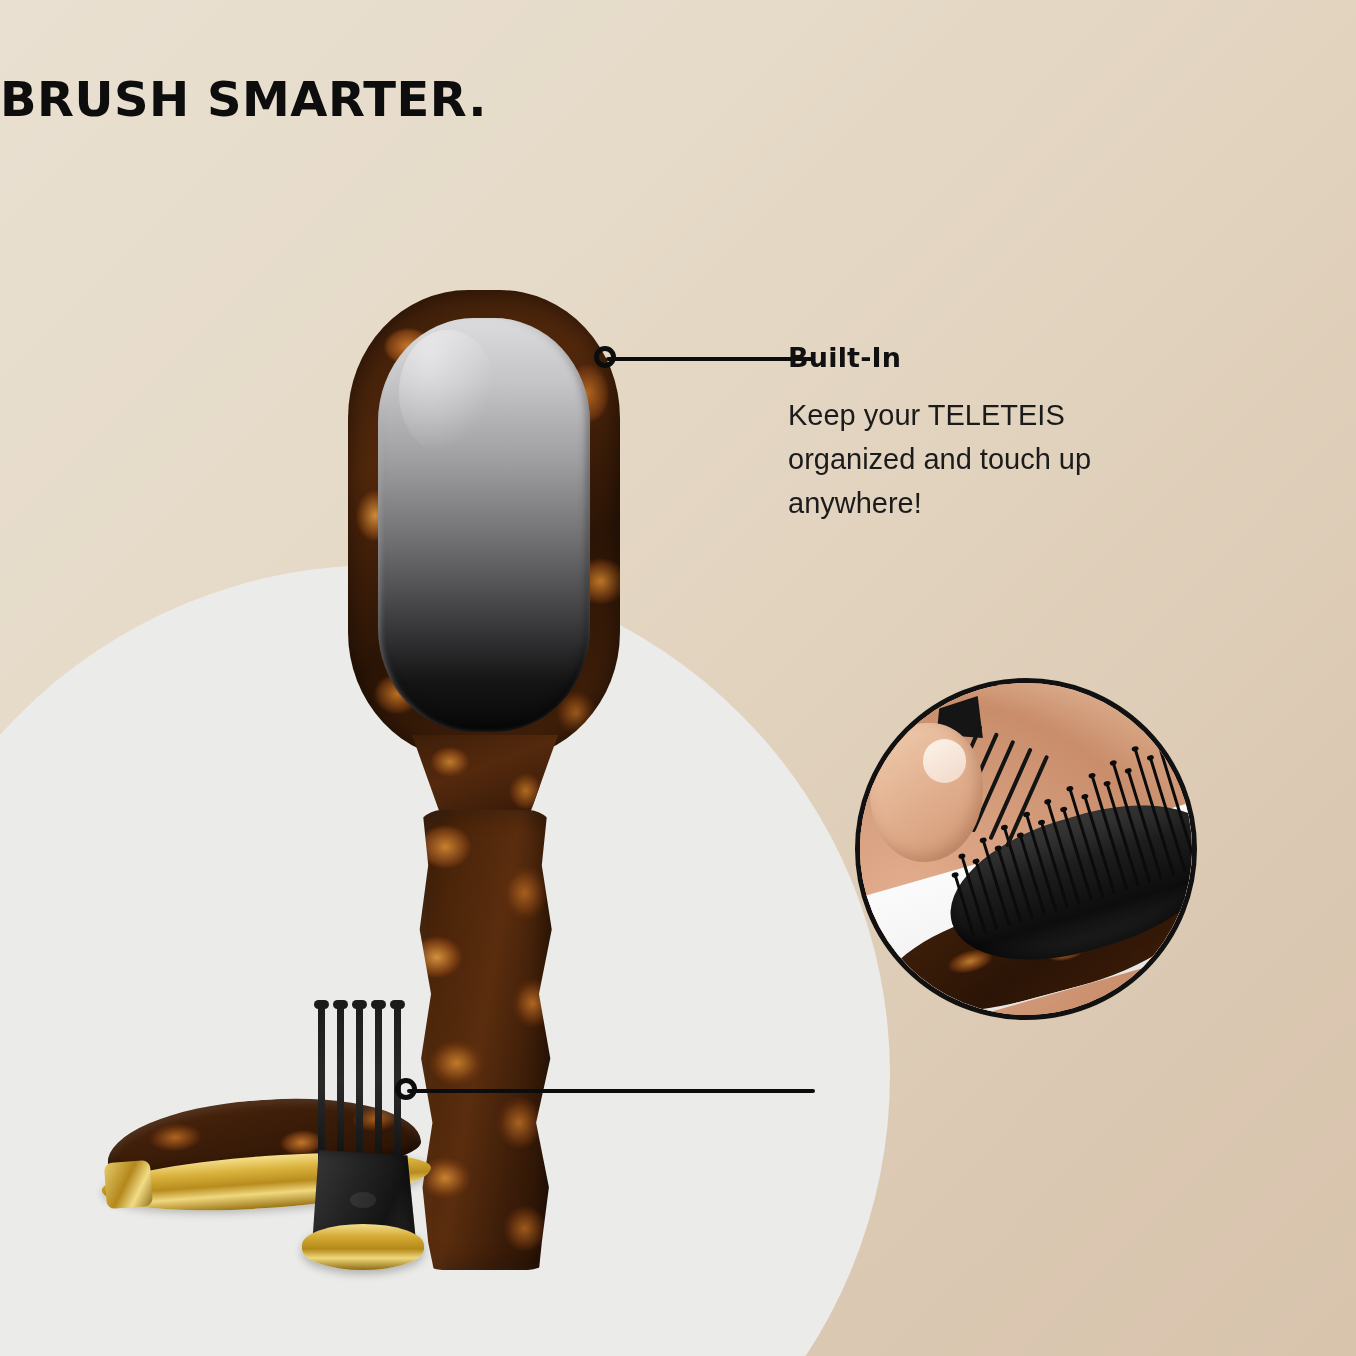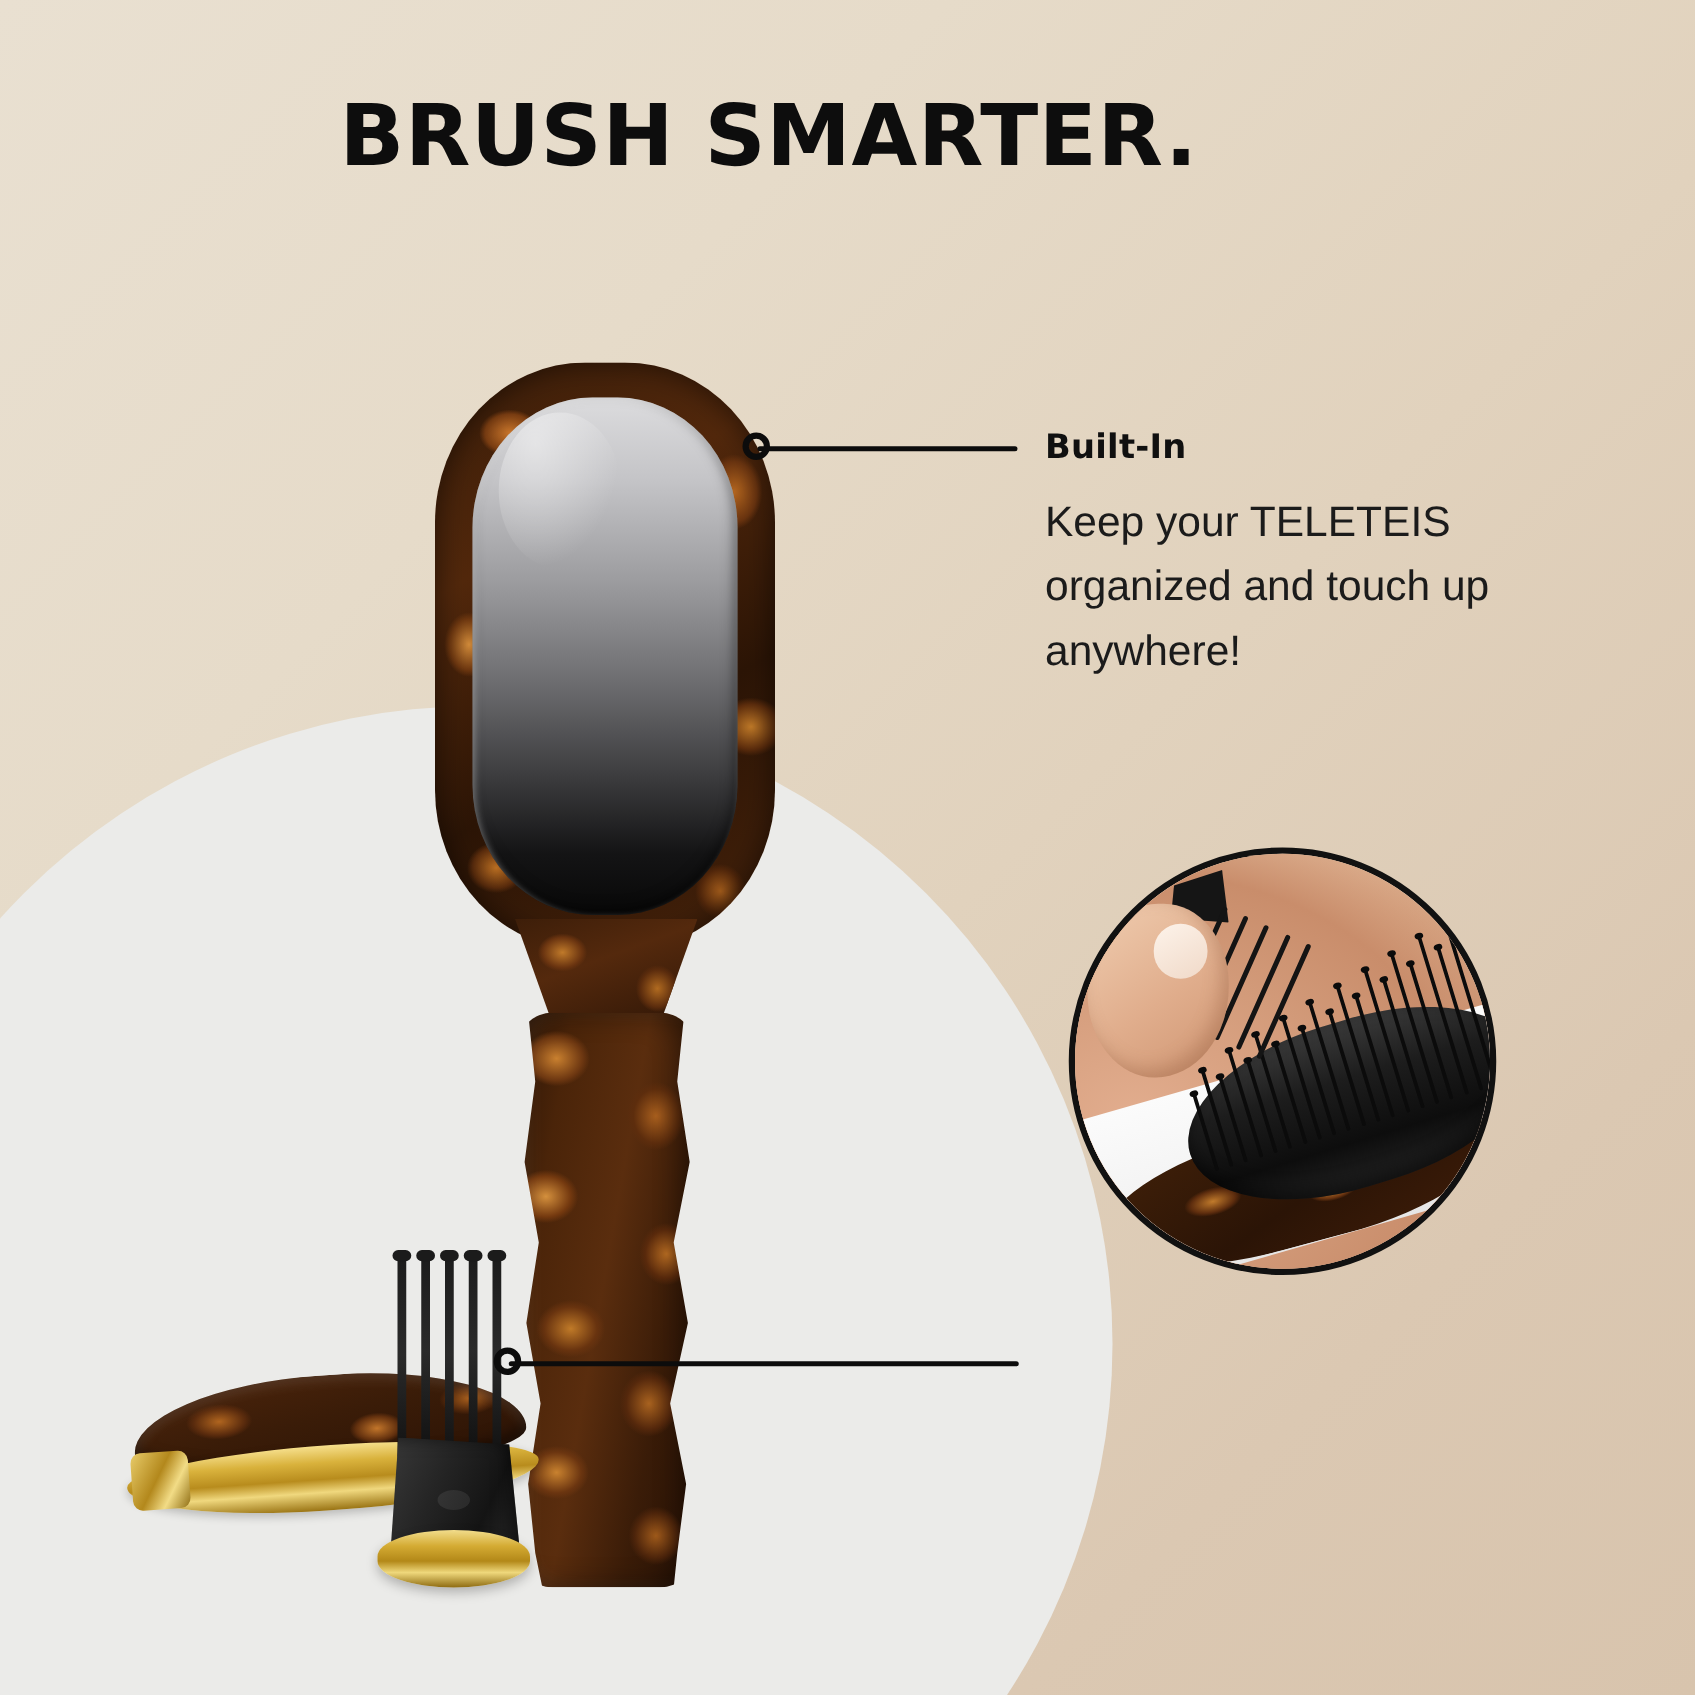--- a/index.html
+++ b/index.html
@@ -29,25 +29,24 @@
     border-radius: 50%;
     background: #ebebe9;
   }
 
   
   .headline {
     position: absolute;
     left: 0;
     top: 72px;
     width: 1230px;
-    text-align: center;
     color: #0d0d0d;
     font-family: "DejaVu Sans", sans-serif;
     font-weight: 700;
-    font-size: 68px;
+    font-size: 48px;
     line-height: 1.13;
     letter-spacing: 0.5px;
   }
   .headline .line { display: block; white-space: nowrap; }
 
   
   .product {
     position: absolute;
     left: 80px;
     top: 280px;
@@ -343,26 +342,26 @@
     font-weight: 700;
     font-size: 27px;
     line-height: 1.36;
     color: #101010;
     letter-spacing: .2px;
   }
   .callout-body {
     margin-top: 16px;
     font-family: "Liberation Sans", sans-serif;
     font-weight: 400;
-    font-size: 34px;
+    font-size: 29px;
     line-height: 1.52;
     color: #1b1b1b;
   }
 
-  #callout-mirror { left: 836px; top: 340px; width: 400px; }
+  #callout-mirror { left: 788px; top: 340px; width: 400px; }
   #callout-cleaner { left: 836px; top: 1063px; width: 420px; }
 
   
   .leader { position: absolute; height: 26px; }
   .leader-line {
     position: absolute;
     left: 12px;
     top: 11px;
     height: 4px;
     background: #0c0c0c;

